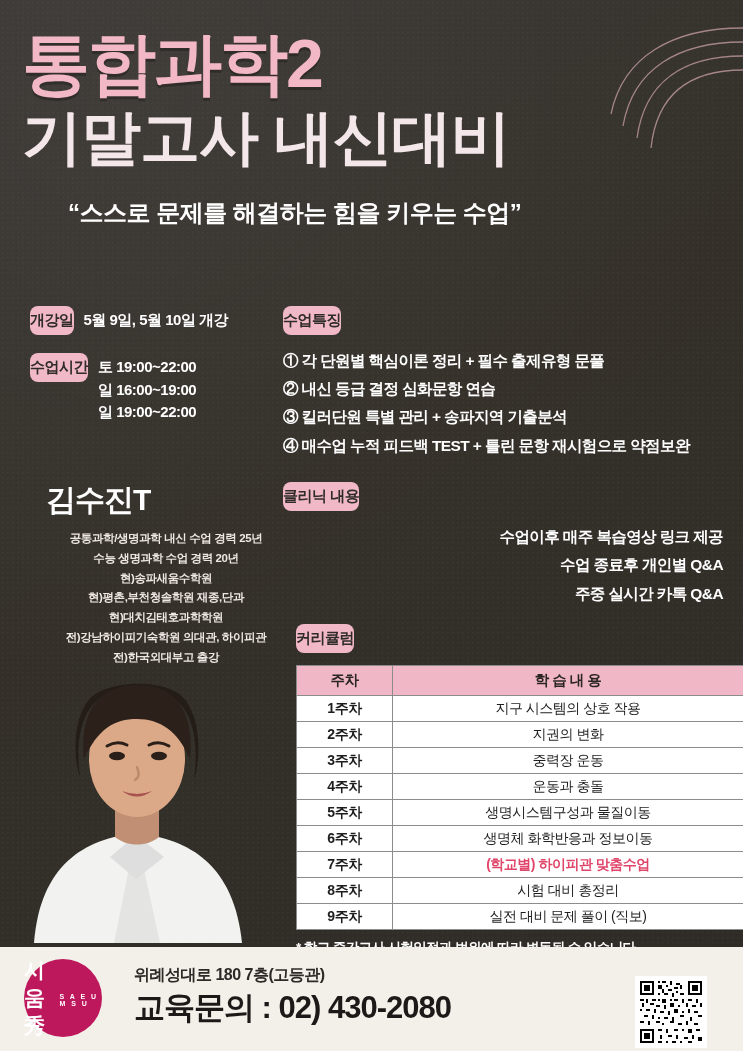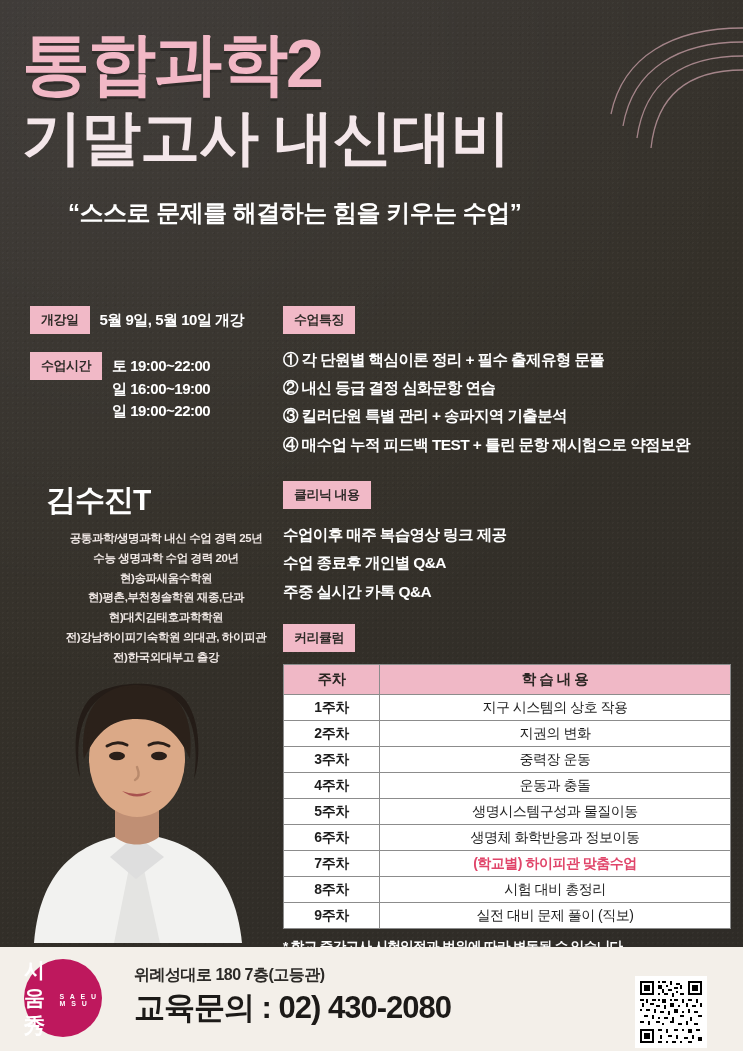--- a/index.html
+++ b/index.html
@@ -49,22 +49,22 @@
     margin-top: 26px;
     font-size: 24px; font-weight: 700; color: #ffffff;
     letter-spacing: -0.5px;
     padding-left: 46px;
   }
 
   
   .tag {
     display: inline-block;
     background: #f1b9c7; color: #2f2b28;
-    font-weight: 800; font-size: 13px;
-    padding: 5px 11px; border-radius: 0;
+    font-weight: 800; font-size: 15px;
+    padding: 5px 0; border-radius: 8px;
     letter-spacing: -0.5px;
   }
 
   .left-col { position: absolute; left: 30px; top: 306px; width: 248px; }
   .row-open { display: flex; align-items: flex-start; gap: 10px; }
   .row-open .val { color: #fff; font-size: 15px; font-weight: 600; padding-top: 5px; letter-spacing: -0.5px; }
 
   .row-time { display: flex; align-items: flex-start; gap: 10px; margin-top: 18px; }
   .row-time .vals { color: #fff; font-size: 15px; font-weight: 600; line-height: 1.5; padding-top: 3px; letter-spacing: -0.5px; }
 
@@ -80,25 +80,25 @@
   }
   .photo svg { display:block; }
 
   
   .right-col { position: absolute; left: 283px; top: 306px; width: 440px; }
   .block { margin-bottom: 20px; }
   .block ul { list-style: none; margin-top: 12px; }
   .block li { color: #ffffff; font-size: 15.5px; font-weight: 700; line-height: 1.82; letter-spacing: -0.6px; }
 
   .clinic { margin-top: 22px; }
-  .clinic .lines { margin-top: 12px; }
+  .clinic .lines { margin-top: 12px; text-align: right; }
   .clinic .lines div { color: #fff; font-size: 15.5px; font-weight: 700; line-height: 1.85; letter-spacing: -0.6px; }
 
   
-  .curri { position: absolute; left: 283px; top: 624px; width: 448px; }
+  .curri { position: absolute; left: 296px; top: 624px; width: 448px; }
   table { border-collapse: collapse; width: 100%; margin-top: 12px; background: #ffffff; }
   th, td {
     border: 1px solid #8c8c8c;
     text-align: center;
     font-size: 14px;
     color: #1d1d1d;
     padding: 3.5px 2px;
     letter-spacing: -0.5px;
   }
   thead th { background: #f0b8c6; font-weight: 800; font-size: 14.5px; color: #2b2623; padding: 5px 2px; }

